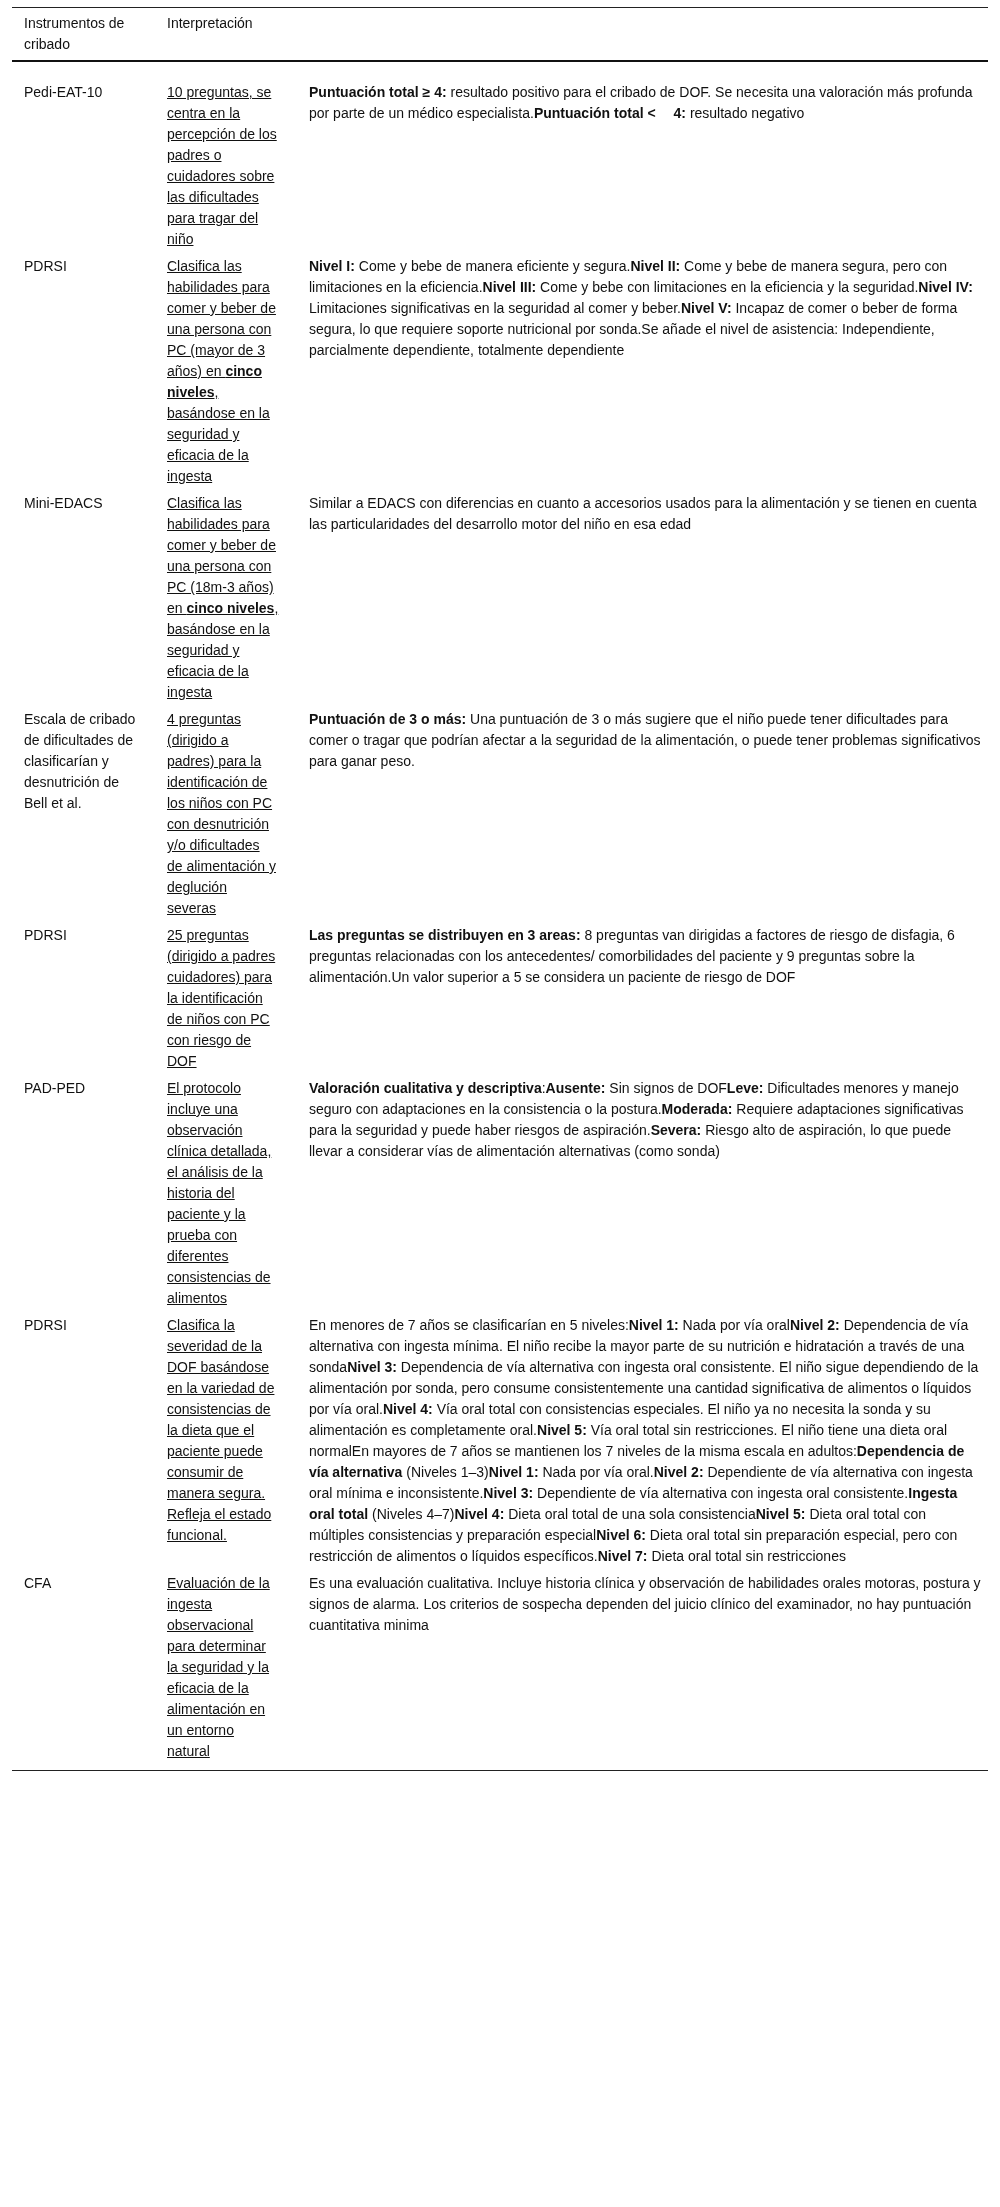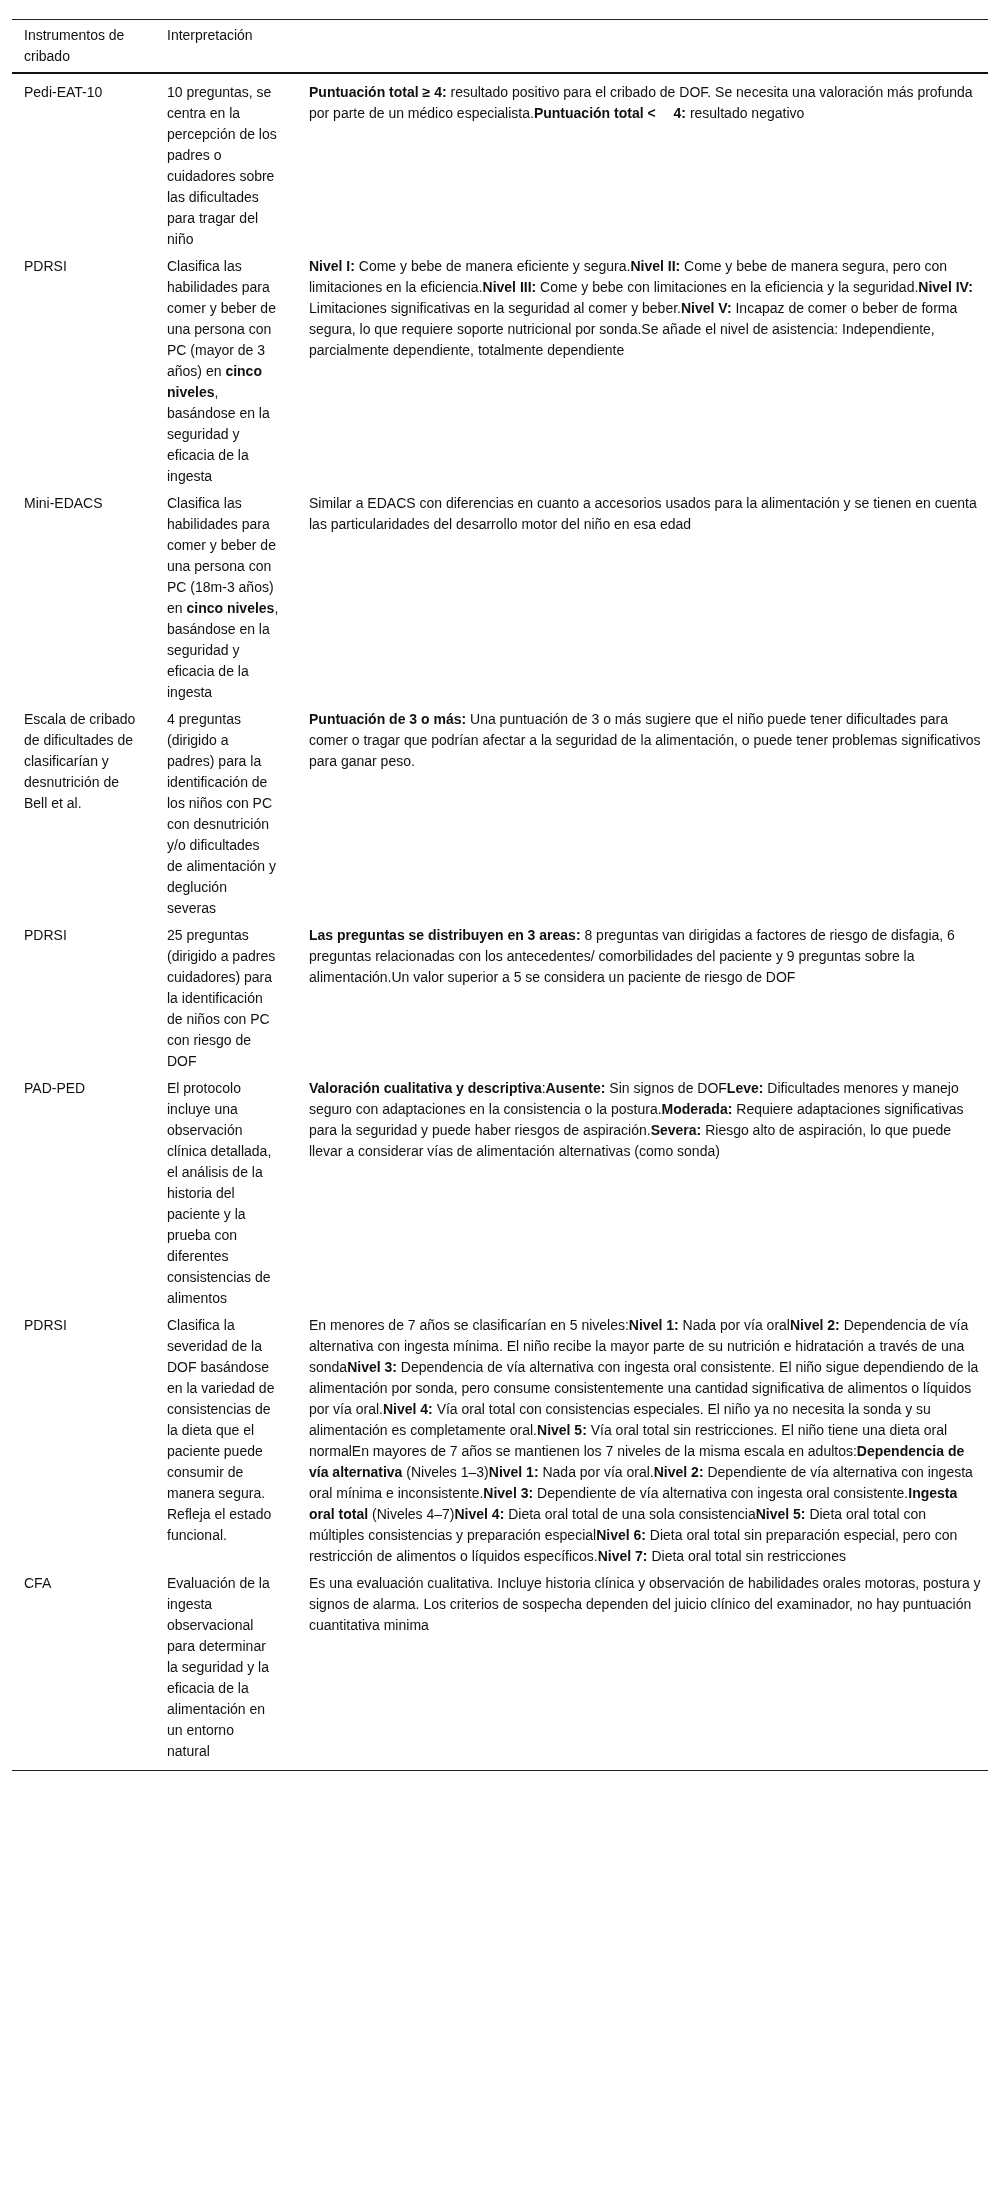--- a/index.html
+++ b/index.html
@@ -8,21 +8,21 @@
       height: 2207px;
       font-family: "Liberation Sans", sans-serif;
       font-size: 14px;
       color: #111111;
       position: relative;
       overflow: hidden;
     }
     .table-wrap {
       position: absolute;
       left: 12px;
-      top: 19px;
+      top: 7px;
       width: 976px;
     }
     table {
       border-collapse: collapse;
       width: 976px;
       table-layout: fixed;
     }
     col.c1 { width: 143px; }
     col.c2 { width: 142px; }
     col.c3 { width: 691px; }
@@ -30,24 +30,24 @@
     tbody { border-bottom: 1px solid #222; }
     th, td {
       vertical-align: top;
       text-align: left;
       font-weight: normal;
       line-height: 21px;
       padding: 4px 12px 6px 12px;
       word-wrap: break-word;
     }
     th { padding-top: 5px; padding-bottom: 5px; }
-    td.c2cell { padding-right: 18px; }
+    td.c2cell { padding-right: 18px; text-decoration: underline; }
     td.c3cell { padding-right: 6px; }
     td { padding-top: 3px; padding-bottom: 3px; }
-    tbody tr:first-child td { padding-top: 8px; }
+    tbody tr:first-child td { padding-top: 20px; }
     b { font-weight: bold; }
     .last-row td { padding-bottom: 8px; }
   </style>
 </head>
 <body>
 
 <div class="table-wrap">
   <table>
     <colgroup>
         <col class="c1">

